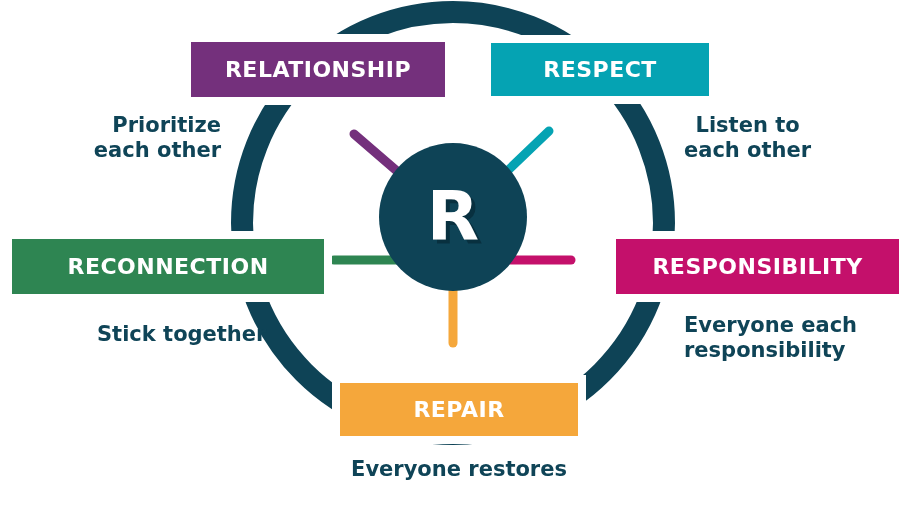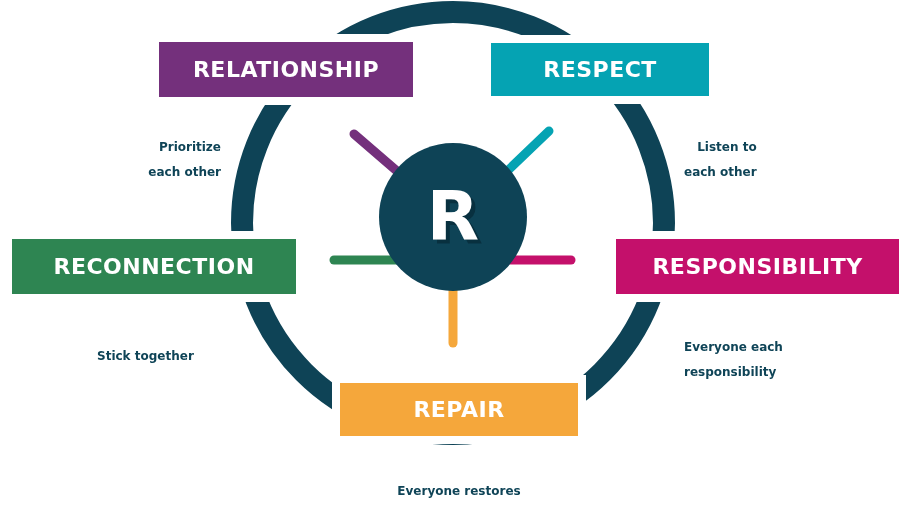--- a/index.html
+++ b/index.html
@@ -2,30 +2,30 @@
 <html><head>
 <meta charset="utf-8">
 <style>
   html, body { margin: 0; padding: 0; background: #ffffff; }
   body { width: 909px; height: 517px; position: relative; overflow: hidden;
          font-family: "DejaVu Sans", "Liberation Sans", sans-serif; }
   #diagram-svg { position: absolute; left: 0; top: 0; }
   .box { position: absolute; display: flex; align-items: center; justify-content: center;
          color: #ffffff; font-weight: bold; font-size: 22px; letter-spacing: 0.5px;
          box-sizing: border-box; outline: 8px solid #ffffff; }
-  .caption { position: absolute; color: #0f4457; font-weight: bold; font-size: 12px;
-             line-height: 25px; white-space: nowrap; margin-top: 22px; }
+  .caption { position: absolute; color: #0f4457; font-weight: bold; font-size: 21px;
+             line-height: 25px; white-space: nowrap; }
   .caption span { display: block; }
   #box-relationship { left: 159px; top: 42px; width: 254px; height: 55px; }
   #box-respect { left: 491px; top: 43px; width: 218px; height: 53px; }
-  #box-reconnection { left: 12px; top: 239px; width: 284px; height: 55px; }
+  #box-reconnection { left: 12px; top: 239px; width: 312px; height: 55px; }
   #box-responsibility { left: 616px; top: 239px; width: 283px; height: 55px; }
   #box-repair { left: 340px; top: 383px; width: 238px; height: 53px; }
   #cap-relationship { right: 688px; top: 113px; text-align: right; }
-  #cap-respect { left: 684px; top: 113px; text-align: right; }
+  #cap-respect { left: 684px; top: 113px; text-align: center; }
   #cap-reconnection { left: 97px; top: 322px; text-align: right; }
   #cap-responsibility { left: 684px; top: 313px; text-align: left; }
   #cap-repair { left: 459px; top: 457px; transform: translateX(-50%); text-align: left; }
   #center-letter { position: absolute; left: 453px; top: 217px; transform: translate(-50%, -50%);
          color: #ffffff; font-weight: bold; font-size: 68px; font-family: "DejaVu Sans", sans-serif;
          text-shadow: 4px 4px 0 #08303f; line-height: 1; }
 </style>
 </head>
 <body>
 
@@ -34,21 +34,21 @@
   <line x1="354" y1="134" x2="405" y2="178" stroke="#74307c" stroke-width="9" stroke-linecap="round"></line>
   <line x1="549" y1="131" x2="500" y2="178" stroke="#05a3b3" stroke-width="9" stroke-linecap="round"></line>
   <line x1="334" y1="260" x2="400" y2="260" stroke="#2e8552" stroke-width="9" stroke-linecap="round"></line>
   <line x1="505" y1="260" x2="571" y2="260" stroke="#c4106b" stroke-width="9" stroke-linecap="round"></line>
   <line x1="453" y1="280" x2="453" y2="343" stroke="#f5a73b" stroke-width="9" stroke-linecap="round"></line>
   <circle cx="453" cy="217" r="74" fill="#0e4356"></circle>
 </svg>
 
 <div id="center-letter">R</div>
 
-<div class="box" id="box-relationship" style="background:#74307c;">
+<div class="box" id="box-relationship" style="background:#74307c;margin-left:32px;">
   <span>RELATIONSHIP</span>
 </div>
 <div class="caption" id="cap-relationship" style="color: rgb(15, 68, 87);">
   <span>Prioritize</span>
   <span>each other</span>
 </div>
 
 <div class="box" id="box-respect" style="background:#05a3b3;">
   <span>RESPECT</span>
 </div>

